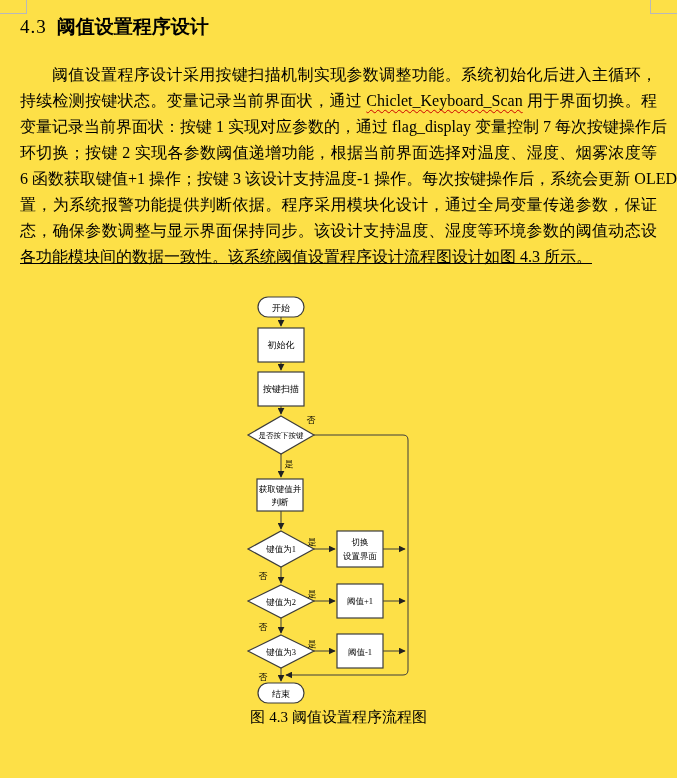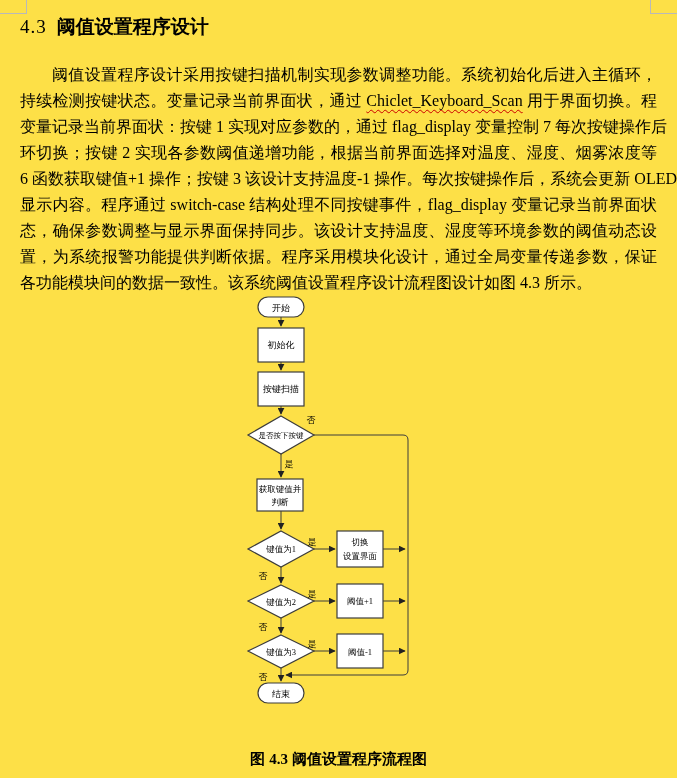--- a/index.html
+++ b/index.html
@@ -24,40 +24,39 @@
   }
   .h43{top:14px;}
   .h44{top:736px;}
 
   .para{position:absolute;left:20px;top:62px;width:637px;}
   .pline{
     height:26px;line-height:26px;font-size:16px;white-space:nowrap;overflow:visible;
     text-align:justify;text-align-last:justify;
   }
   .pline.first{padding-left:32px;width:605px;}
-  .pline.last{text-align:center;text-align-last:left;}
+  .pline.last{text-align:center;text-align-last:left;text-decoration:underline;}
   .en{font-family:"Liberation Serif","DejaVu Serif",serif;}
   .sp{
     text-decoration:underline wavy #cc0000;
     text-decoration-thickness:1px;text-underline-offset:3px;
   }
 
   .flow{position:absolute;left:238px;top:293px;width:182px;height:414px;}
   .flow .shape{fill:#fff;stroke:#3c3c3c;stroke-width:1.2;}
   .flow .conn{fill:none;stroke:#3c3c3c;stroke-width:1;}
   .flow text{
     fill:#000;font-family:"Liberation Serif","DejaVu Serif",serif;
   }
   .fs9{font-size:9px;} .fs85{font-size:8.5px;} .fs75{font-size:7.5px;}
 
   .caption{
     position:absolute;top:708px;left:0;width:677px;text-align:center;
-    font-size:15px;font-weight:bold;
+    font-size:15px;font-weight:normal;
     font-family:"Liberation Sans","DejaVu Sans",sans-serif;
-    margin-top:42px;
   }
   .caption .num{font-family:"Liberation Serif","DejaVu Serif",serif;}
 </style>
 </head>
 <body>
 
 <div class="page">
 
   <div class="crop h tl-h"></div>
   <div class="crop v tl-v"></div>
@@ -67,23 +66,22 @@
   <div class="heading h43">
     <span class="num">4.3</span><span>阈值设置程序设计</span>
   </div>
 
   <div class="para">
     <div class="pline first"><span>阈值设置程序设计采用按键扫描机制实现参数调整功能。系统初始化后进入主循环，</span></div>
     <div class="pline"><span>持续检测按键状态。变量记录当前界面状，通过 </span><span class="en sp">Chiclet_Keyboard_Scan</span><span> 用于界面切换。程</span></div>
     <div class="pline"><span>变量记录当前界面状：按键 </span><span class="en">1</span><span> 实现对应参数的，通过 </span><span class="en">flag_display</span><span> 变量控制 </span><span class="en">7</span><span> 每次按键操作后</span></div>
     <div class="pline"><span>环切换；按键 </span><span class="en">2</span><span> 实现各参数阈值递增功能，根据当前界面选择对温度、湿度、烟雾浓度等</span></div>
     <div class="pline"><span class="en">6</span><span> 函数获取键值</span><span class="en">+1</span><span> 操作；按键 </span><span class="en">3</span><span> 该设计支持温度</span><span class="en">-1</span><span> 操作。每次按键操作后，系统会更新 </span><span class="en">OLED</span></div>
-    <div class="pline"><span>显示内容。程序通过 </span><span class="en">switch-case</span><span> 结构处理不同按键事件，</span><span class="en">flag_display</span><span> 变量记录当前界面状</span></div>
+    <div class="pline"><span>置，为系统报警功能提供判断依据。程序采用模块化设计，通过全局变量传递参数，保证</span></div>
     <div class="pline"><span>态，确保参数调整与显示界面保持同步。该设计支持温度、湿度等环境参数的阈值动态设</span></div>
-    <div class="pline"><span>置，为系统报警功能提供判断依据。程序采用模块化设计，通过全局变量传递参数，保证</span></div>
     <div class="pline last"><span>各功能模块间的数据一致性。该系统阈值设置程序设计流程图设计如图 </span><span class="en">4.3</span><span> 所示。</span></div>
   </div>
 
   <svg class="flow" viewBox="238 293 182 414">
     <defs>
       <marker id="arr" viewBox="0 0 10 10" refX="9" refY="5" markerWidth="7" markerHeight="7" orient="auto-start-reverse">
         <path d="M0,0 L10,5 L0,10 z" fill="#222"></path>
       </marker>
     </defs>
 

